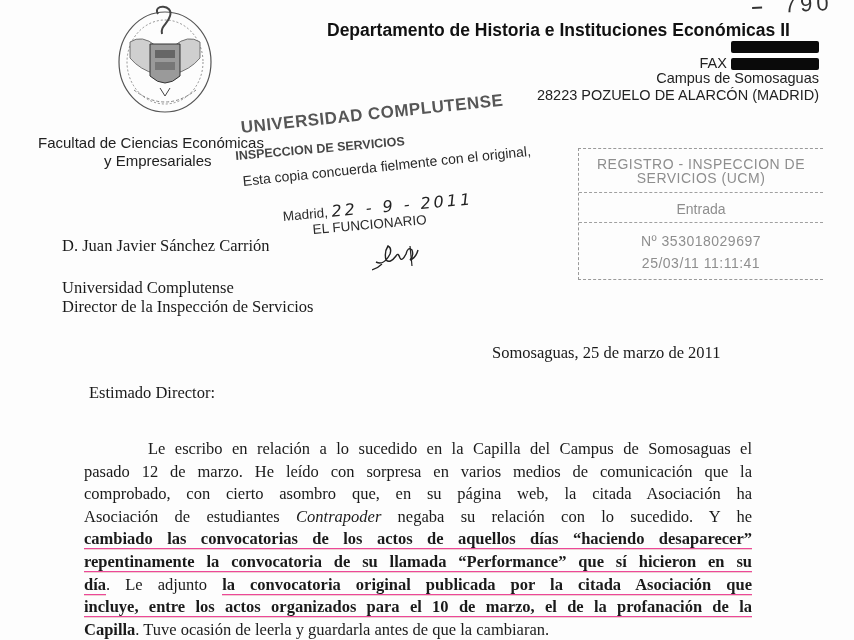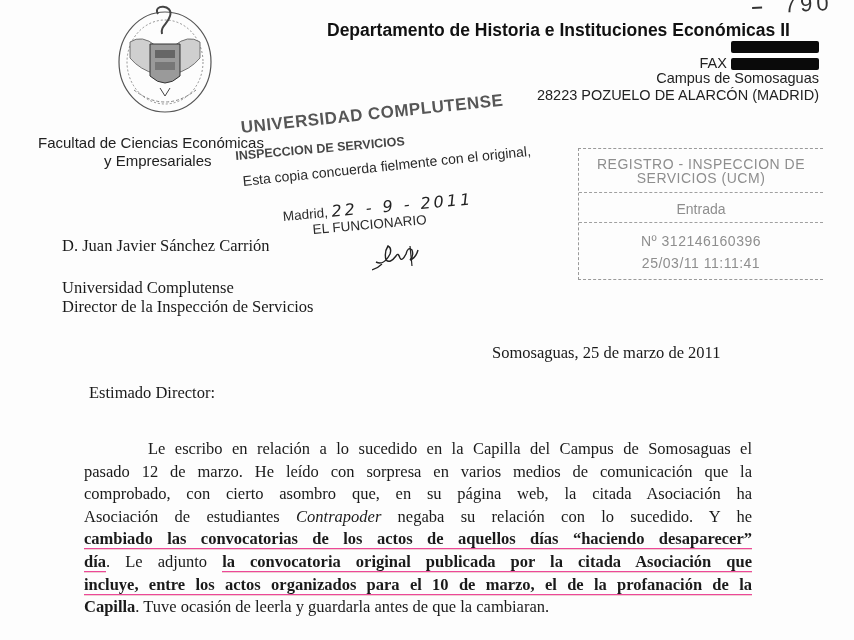--- a/index.html
+++ b/index.html
@@ -110,33 +110,34 @@
 </div>
 
 <div class="abs registro">
   <div class="reg-row reg-r1">
     <span>REGISTRO - INSPECCION DE</span><br>
     <span>SERVICIOS (UCM)</span>
   </div>
   <div class="reg-div1"></div>
   <div class="reg-row reg-r2">Entrada</div>
   <div class="reg-div2"></div>
-  <div class="reg-row reg-r3">Nº 312146160396</div>
+  <div class="reg-row reg-r3">Nº 353018029697</div>
   <div class="reg-row reg-r4">25/03/11 11:11:41</div>
 </div>
 
 <div class="abs addressee ad1">D. Juan Javier Sánchez Carrión</div>
 <div class="abs addressee ad2">Director de la Inspección de Servicios</div>
 <div class="abs addressee ad3">Universidad Complutense</div>
 
 <div class="abs date-line">Somosaguas, 25 de marzo de 2011</div>
 <div class="abs salutation">Estimado Director:</div>
 
 <div class="body-text">
   <span class="line" style="padding-left:64px;">Le escribo en relación a lo sucedido en la Capilla del Campus de Somosaguas el</span>
   <span class="line">pasado 12 de marzo. He leído con sorpresa en varios medios de comunicación que la</span>
   <span class="line">comprobado, con cierto asombro que, en su página web, la citada Asociación ha</span>
   <span class="line"><span>Asociación de estudiantes </span><i>Contrapoder</i><span> negaba su relación con lo sucedido. Y he</span></span>
   <span class="line"><b class="hl">cambiado las convocatorias de los actos de aquellos días “haciendo desaparecer”</b></span>
+  <span class="line"><b class="hl">repentinamente la convocatoria de su llamada “Performance” que sí hicieron en su</b></span>
   <span class="line"><b class="hl">día</b><span>. Le adjunto </span><b class="hl">la convocatoria original publicada por la citada Asociación que</b></span>
   <span class="line"><b class="hl">incluye, entre los actos organizados para el 10 de marzo, el de la profanación de la</b></span>
   <span class="line last"><b>Capilla</b><span>. Tuve ocasión de leerla y guardarla antes de que la cambiaran.</span></span>
 </div>
 
 </body></html>

